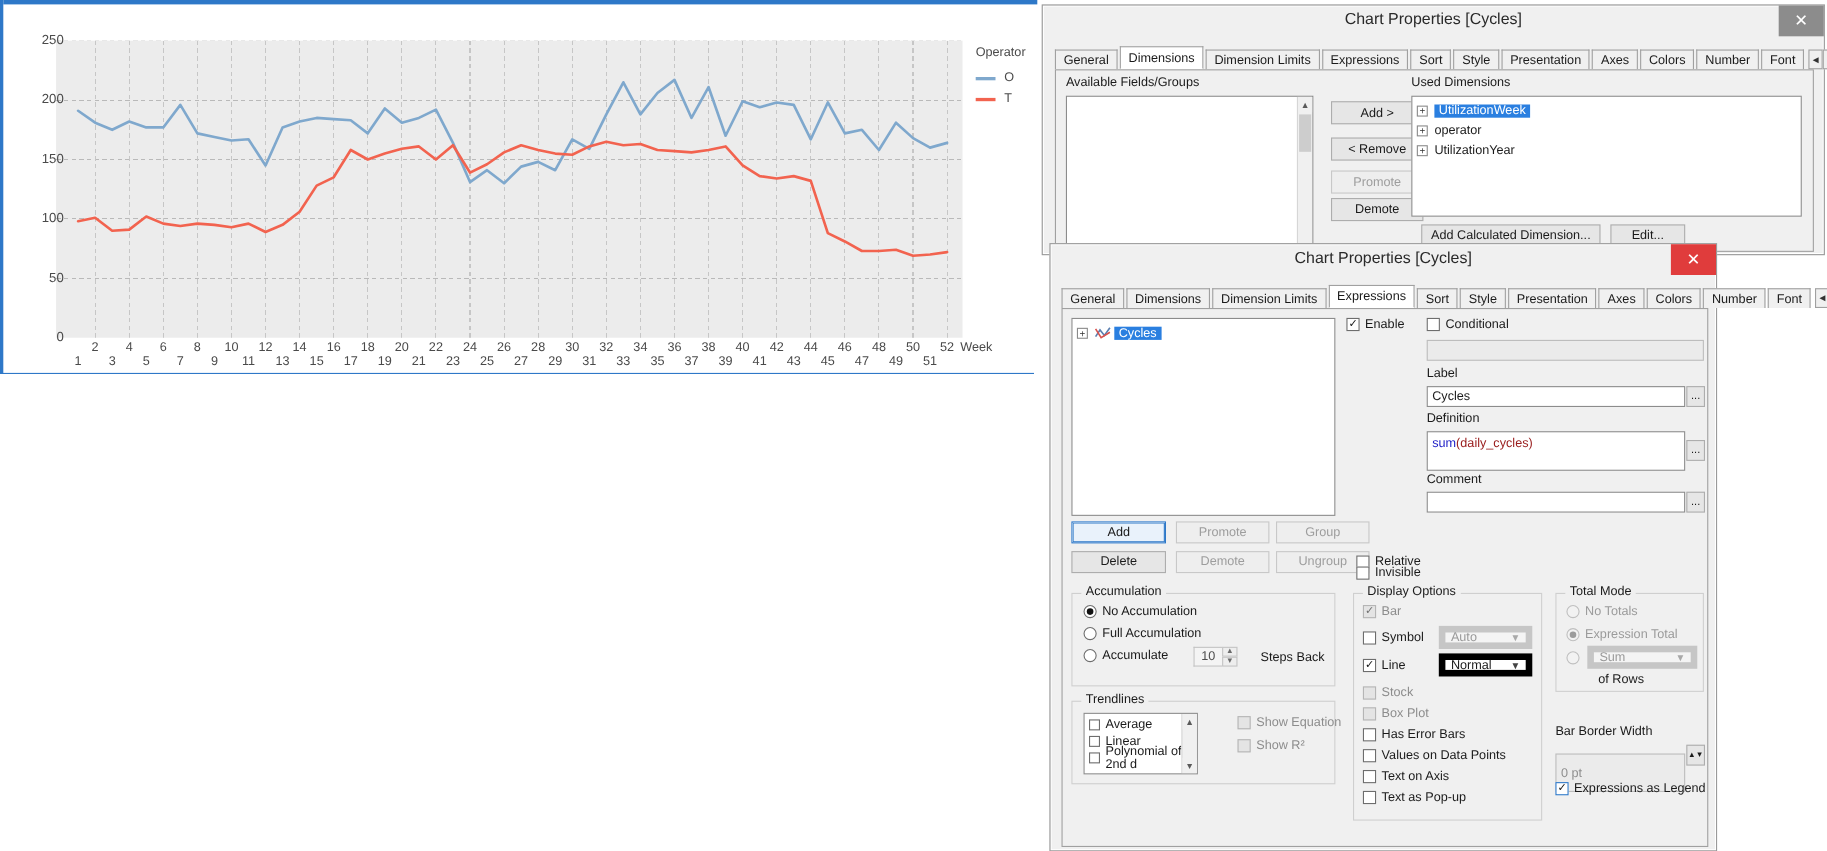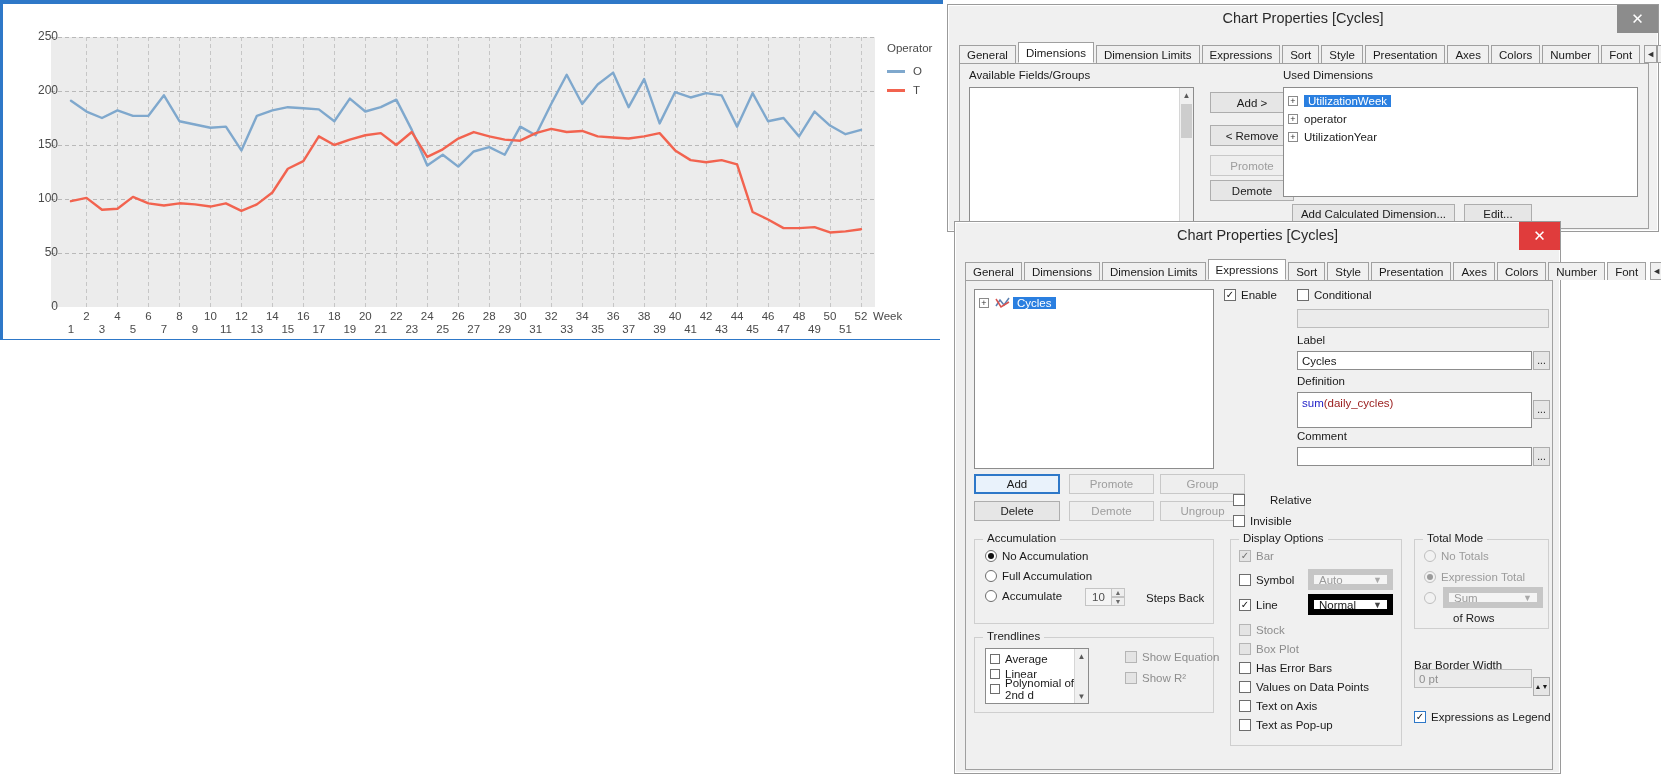--- a/index.html
+++ b/index.html
@@ -381,21 +381,21 @@
     <div class="textbox" style="left:331px;top:166px;width:235px;height:19px;"></div>
     <div class="ellipsis-btn" style="left:567px;top:166px;height:19px;">...</div>
 
     <div class="btn focus" style="left:8px;top:193px;width:86px;height:20px;">Add</div>
     <div class="btn disabled" style="left:103px;top:193px;width:85px;height:20px;">Promote</div>
     <div class="btn disabled" style="left:194px;top:193px;width:85px;height:20px;">Group</div>
     <div class="btn" style="left:8px;top:220px;width:86px;height:20px;">Delete</div>
     <div class="btn disabled" style="left:103px;top:220px;width:85px;height:20px;">Demote</div>
     <div class="btn disabled" style="left:194px;top:220px;width:85px;height:20px;">Ungroup</div>
 
-    <div class="chk" style="left:267px;top:213px;gap:20px;">
+    <div class="chk" style="left:267px;top:224px;">
       <span class="box"></span>
       <span>Relative</span>
     </div>
     <div class="chk" style="left:267px;top:234px;">
       <span class="box"></span>
       <span>Invisible</span>
     </div>
 
     <div class="group" style="left:8px;top:258px;width:240px;height:85px;">
       <span class="group-cap">Accumulation</span>
@@ -519,21 +519,21 @@
         <span class="dot"></span>
       </div>
       <div class="combo dis" style="left:28px;top:47px;width:100px;height:21px;">
         <span>Sum</span>
         <span class="carat">▼</span>
       </div>
       <span class="lbl" style="left:38px;top:72px;">of Rows</span>
     </div>
 
     <div class="lbl" style="left:448px;top:378px;">Bar Border Width</div>
-    <div class="textbox readonly" style="left:448px;top:388px;width:118px;height:19px;color:#8f8f8f;">0 pt</div>
+    <div class="textbox readonly" style="left:448px;top:404px;width:118px;height:35px;color:#8f8f8f;">0 pt</div>
     <div class="ellipsis-btn" style="left:567px;top:396px;height:19px;font-size:7px;">▲▼</div>
 
     <div class="chk" style="left:448px;top:430px;">
       <span class="box" style="border-color:#2e78c8;">✓</span>
       <span>Expressions as Legend</span>
     </div>
   </div>
 </div>
 
 </body></html>

